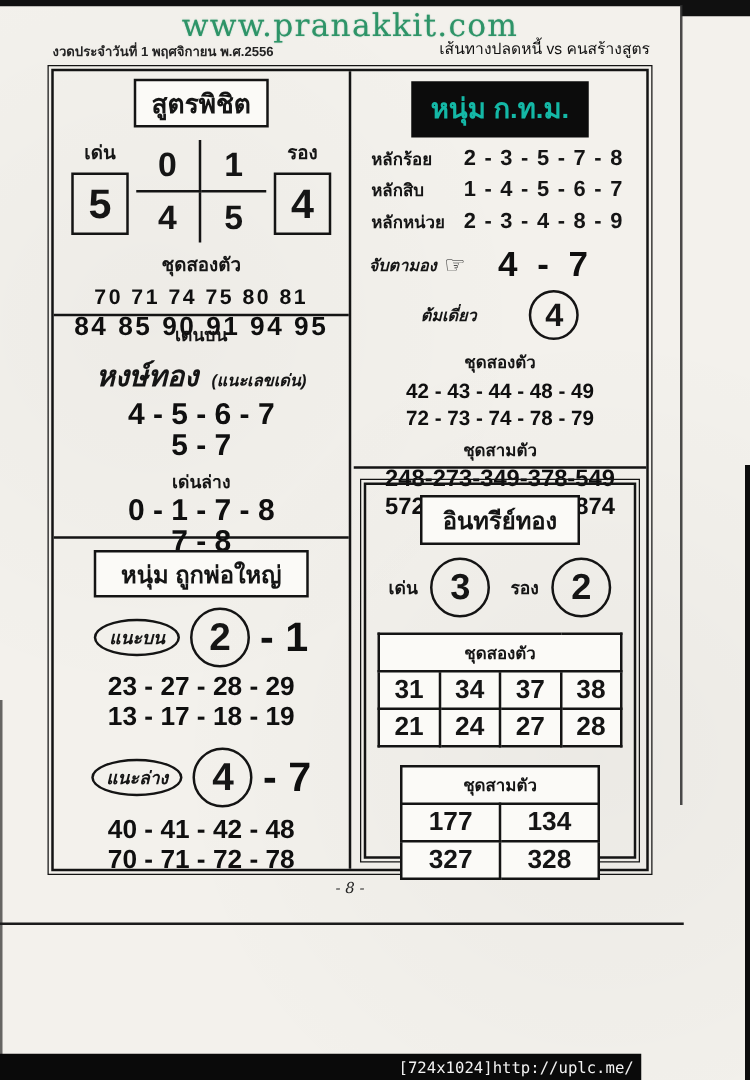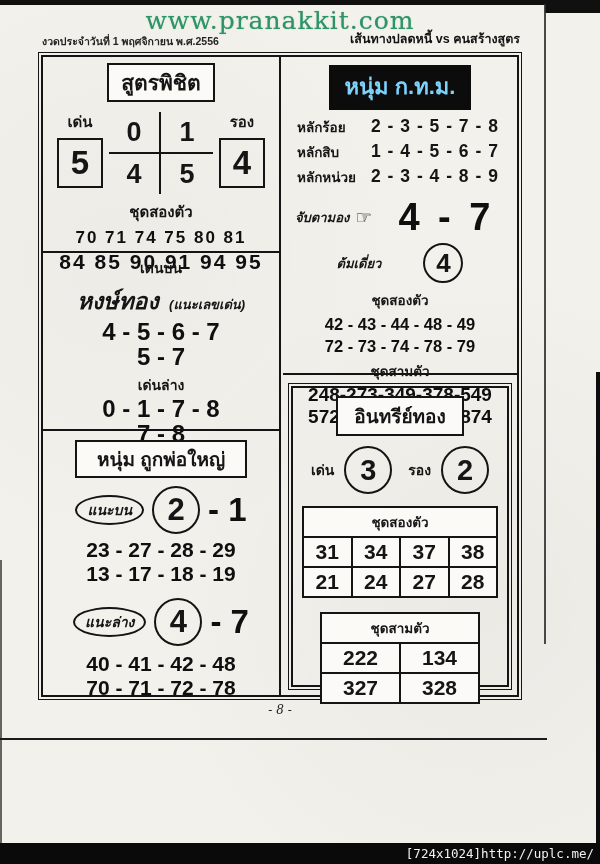--- a/index.html
+++ b/index.html
@@ -9,29 +9,29 @@
         background:#f3f1ec;
         background-image:radial-gradient(circle at 20% 30%,rgba(0,0,0,0.025),transparent 40%),
                          radial-gradient(circle at 80% 70%,rgba(0,0,0,0.03),transparent 45%);}
   
   .top-bar{position:absolute;left:0;top:0;width:600px;height:5px;background:#101010;}
   .top-right-block{position:absolute;left:545px;top:0;width:55px;height:13px;background:#101010;}
   .vline-right{position:absolute;left:544px;top:4px;width:2px;height:640px;background:#2b2b2b;opacity:.85;}
   .right-edge{position:absolute;left:596px;top:372px;width:4px;height:492px;background:#0d0d0d;}
   .left-edge{position:absolute;left:0;top:560px;width:2px;height:285px;background:#1a1a1a;opacity:.65;}
   .bottom-rule{position:absolute;left:0;top:738px;width:547px;height:2px;background:#1b1b1b;}
-  .bottom-bar{position:absolute;left:0;top:843px;width:600px;height:21px;background:#0a0a0a;
+  .bottom-bar{position:absolute;left:0;top:843px;width:513px;height:21px;background:#0a0a0a;
               display:flex;align-items:center;justify-content:flex-end;padding-right:6px;box-sizing:border-box;}
   .bottom-bar span{color:#f2f2f2;font-family:"DejaVu Sans Mono",monospace;font-size:12.5px;}
   
   .site{position:absolute;left:30px;top:6px;width:500px;text-align:center;
         font-family:"DejaVu Serif",serif;font-size:25px;color:#2e9468;letter-spacing:1px;
         text-shadow:0 0 1px rgba(46,148,104,.6);}
   .dateline{position:absolute;left:42px;top:33px;font-size:10.5px;font-weight:600;color:#242424;}
-  .slogan{position:absolute;top:29px;right:80px;font-size:12.5px;font-weight:700;color:#111;}
+  .slogan{position:absolute;top:29px;right:80px;font-size:12.5px;font-weight:400;color:#111;}
   
   .main-frame{position:absolute;left:38px;top:52px;width:484px;height:648px;
               border:1px solid #141414;padding:2px;box-sizing:border-box;}
   .main-inner{position:relative;width:100%;height:100%;box-sizing:border-box;border:2px solid #141414;}
   .col-left{position:absolute;left:0;top:0;width:238px;height:100%;border-right:2px solid #141414;box-sizing:border-box;}
   .col-right{position:absolute;left:240px;top:0;right:0;height:100%;}
   .sec{position:absolute;left:0;right:0;box-sizing:border-box;}
   .rule-b{border-bottom:2px solid #141414;}
   
   .boxed-title{display:inline-block;border:2px solid #141414;padding:1px 12px;font-weight:800;background:#fbfaf7;}
@@ -51,21 +51,21 @@
   .cross div{height:40px;display:flex;align-items:center;justify-content:center;
              font-size:27px;font-weight:800;}
   .cross div:nth-child(1){border-right:2px solid #141414;border-bottom:2px solid #141414;}
   .cross div:nth-child(2){border-bottom:2px solid #141414;}
   .cross div:nth-child(3){border-right:2px solid #141414;}
   .set-label{font-weight:800;font-size:15px;}
   
   .hong-title{font-size:23px;font-weight:800;font-style:italic;}
   .hong-sub{font-size:13px;font-weight:800;font-style:italic;margin-left:6px;}
   
-  .black-title{display:inline-block;background:#0c0c0c;color:#7dd3fc;font-weight:800;font-size:22px;
+  .black-title{display:inline-block;background:#0c0c0c;color:#14b8a6;font-weight:800;font-size:22px;
                padding:4px 16px 6px;}
   .digit-row{display:flex;align-items:baseline;padding:0 0 0 14px;margin-top:3px;}
   .digit-label{flex:0 0 74px;font-weight:800;font-size:13.5px;}
   .digit-vals{font-weight:800;font-size:17.5px;letter-spacing:1px;}
   .script{font-style:italic;font-weight:700;font-family:"DejaVu Serif",serif;}
   table.numgrid{border-collapse:collapse;margin:0 auto;background:#fbfaf7;}
   table.numgrid th,table.numgrid td{border:2px solid #141414;text-align:center;}
   table.numgrid th{font-size:13.5px;font-weight:800;padding:3px 4px;}
   table.numgrid td{font-size:21px;font-weight:800;padding:2px 0;}
   .inner-box{position:absolute;left:5px;right:5px;top:6px;bottom:5px;border:1px solid #141414;padding:2px;box-sizing:border-box;}
@@ -169,21 +169,21 @@
               <span class="digit-vals">1 - 4 - 5 - 6 - 7</span>
             </div>
             <div class="digit-row">
               <span class="digit-label">หลักหน่วย</span>
               <span class="digit-vals">2 - 3 - 4 - 8 - 9</span>
             </div>
           </div>
           <div style="display:flex;align-items:center;padding-left:12px;margin-top:8px;">
             <span class="script" style="font-size:13px;">จับตามอง</span>
             <span style="font-size:19px;margin:0 10px 0 6px;">☞</span>
-            <span class="big-nums" style="font-size:38px;letter-spacing:4px;margin-left:16px;">4 - 7</span>
+            <span class="big-nums" style="font-size:28px;letter-spacing:4px;margin-left:16px;">4 - 7</span>
           </div>
           <div style="display:flex;align-items:center;justify-content:center;gap:42px;margin-top:4px;">
             <span class="script" style="font-size:13px;">ต้มเดี่ยว</span>
             <span class="circle" style="width:36px;height:36px;font-size:26px;">4</span>
           </div>
           <div class="center set-label" style="font-size:13.5px;margin-top:6px;">ชุดสองตัว</div>
           <div class="center big-nums" style="font-size:16.5px;line-height:22px;margin-top:2px;">42 - 43 - 44 - 48 - 49</div>
           <div class="center big-nums" style="font-size:16.5px;line-height:22px;">72 - 73 - 74 - 78 - 79</div>
           <div class="center set-label" style="font-size:13.5px;margin-top:3px;">ชุดสามตัว</div>
           <div class="center big-nums" style="font-size:19px;line-height:22px;margin-top:2px;">248-273-349-378-549</div>
@@ -220,21 +220,21 @@
                   <td>28</td>
                 </tr>
               </tbody>
                 </table>
               <table class="numgrid" style="margin-top:14px;width:160px;">
                 <tbody>
                     <tr>
                       <th colspan="2">ชุดสามตัว</th>
                     </tr>
                 <tr>
-                  <td>222</td>
+                  <td>177</td>
                   <td>134</td>
                 </tr>
                 <tr>
                   <td>327</td>
                   <td>328</td>
                 </tr>
               </tbody>
                 </table>
             </div>
           </div>

